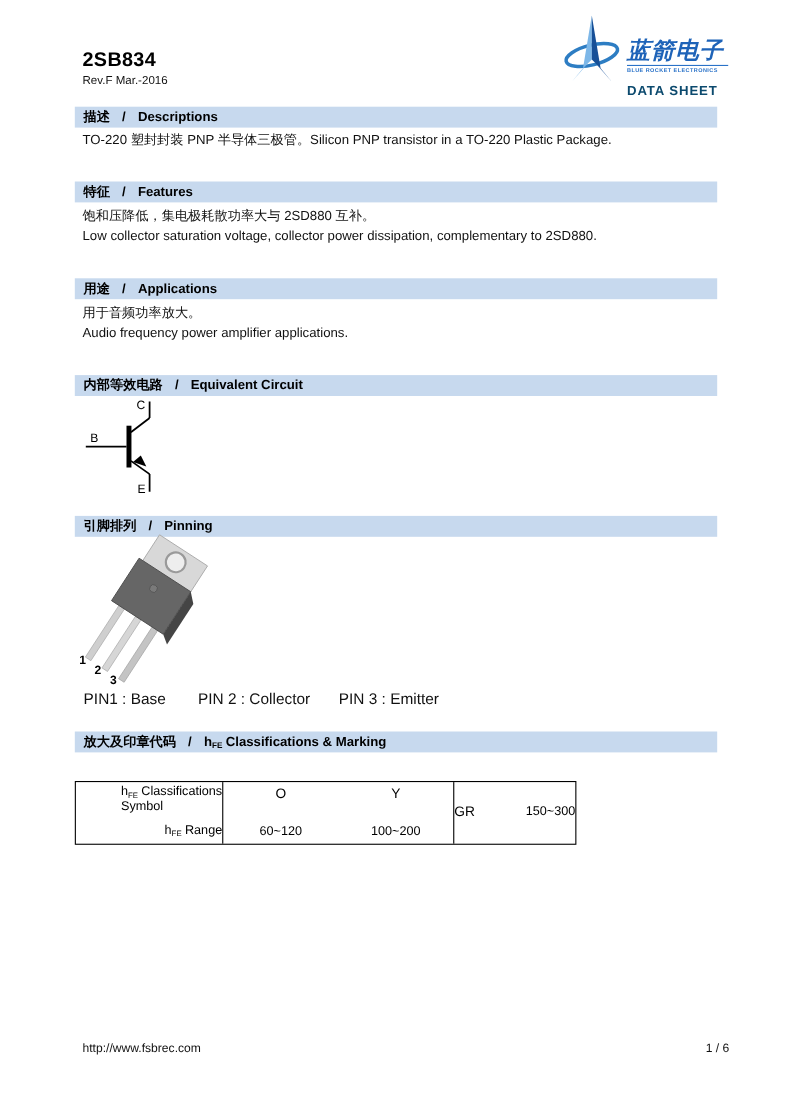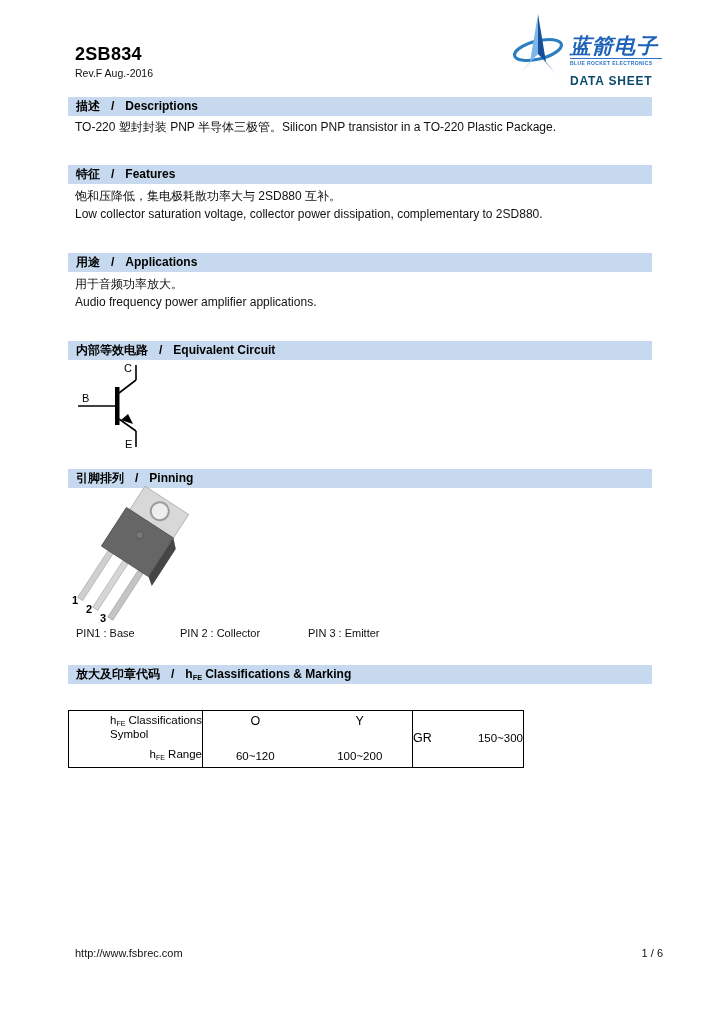--- a/index.html
+++ b/index.html
@@ -21,21 +21,21 @@
     position:absolute;left:68px;width:584px;height:19px;background:#c7d9ee;
     font-size:12px;font-weight:bold;line-height:19px;padding-left:8px;box-sizing:border-box;
     white-space:nowrap;
   }
   .bar .sep{margin:0 11px;}
   sub.fe{font-size:.62em;vertical-align:-2px;}
   .rest{margin-left:3px;}
   
   .body-line{position:absolute;left:75px;font-size:12px;color:#111;white-space:nowrap;}
   
-  .pin-line{position:absolute;top:627px;font-size:11px;color:#111;}
+  .pin-line{position:absolute;top:627px;font-size:14px;color:#111;}
   
   .hfe-table{
     position:absolute;left:68px;top:710px;width:456px;height:58px;
     border:1.5px solid #000;box-sizing:border-box;display:flex;font-size:11.5px;
   }
   .t-col1{width:134px;border-right:1.5px solid #000;box-sizing:border-box;
     display:flex;flex-direction:column;justify-content:space-between;padding:3px 0 5px 6px;align-items:flex-end;}
   .t-col2{width:210px;border-right:1.5px solid #000;box-sizing:border-box;display:flex;}
   .t-sub{flex:1;display:flex;flex-direction:column;justify-content:space-between;
     align-items:center;padding:3px 0 5px 0;}
@@ -46,21 +46,21 @@
   .footer-url{left:75px;top:947px;font-size:11px;color:#111;text-decoration:none;}
   .footer-page{top:947px;right:57px;font-size:11px;color:#111;}
   svg text{font-family:"Liberation Sans",sans-serif;}
 </style>
 </head>
 <body>
 
 <div class="page">
 
   <div class="abs doc-title">2SB834</div>
-  <div class="abs doc-rev">Rev.F Aug.-2016</div>
+  <div class="abs doc-rev">Rev.F Mar.-2016</div>
 
   <div class="abs logo-wrap">
     <span>
       <svg width="54" height="74" viewBox="0 0 54 74">
         <ellipse cx="26" cy="40" rx="24" ry="9" fill="none" stroke="#2d7dc3" stroke-width="3.2" transform="rotate(-14 26 40)"></ellipse>
         <polygon points="26,4 18,52 26,44" fill="#7db7e8"></polygon>
         <polygon points="26,4 34,52 26,44" fill="#164f97"></polygon>
         <polygon points="18,52 8,64 23,47" fill="#7db7e8"></polygon>
         <polygon points="34,52 44,64 29,47" fill="#164f97"></polygon>
       </svg>

